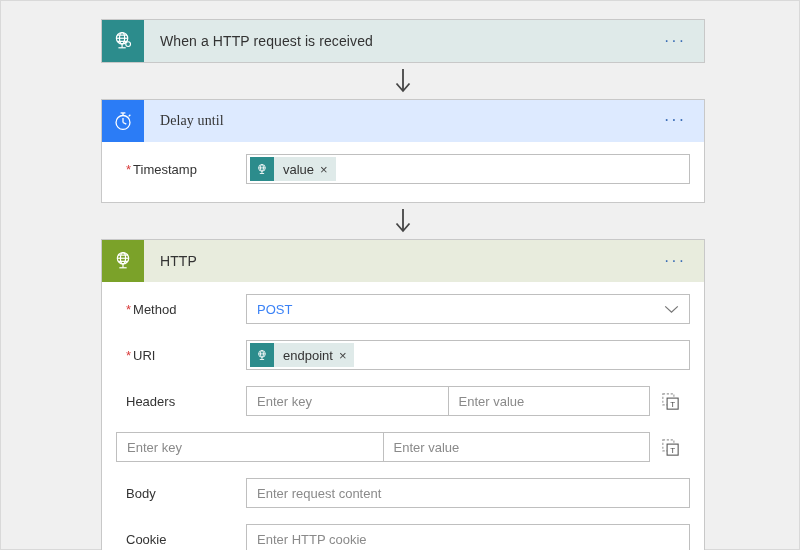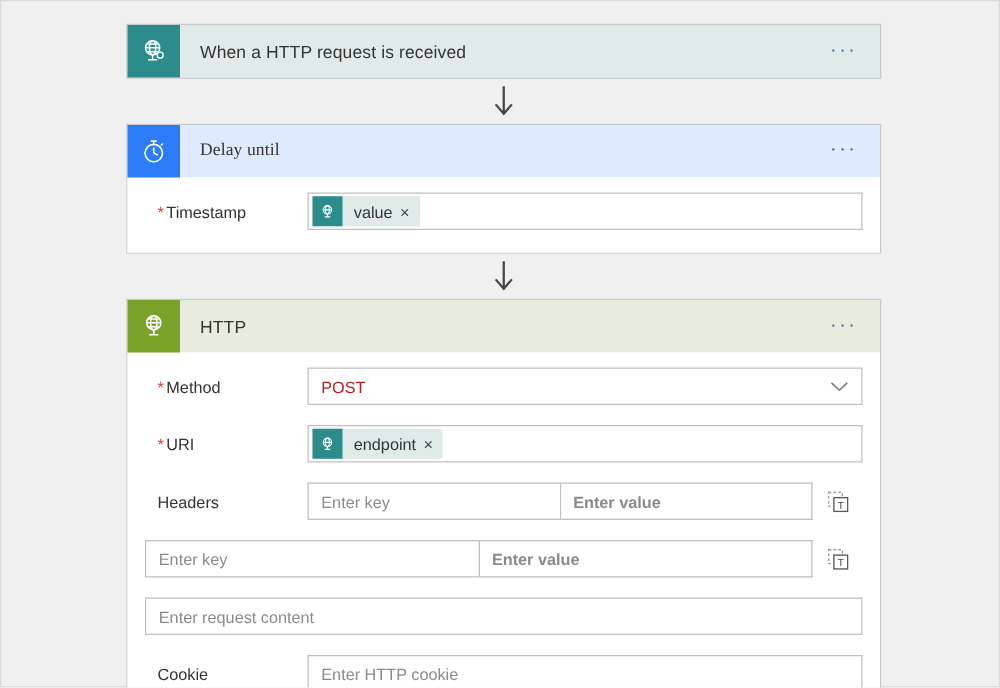--- a/index.html
+++ b/index.html
@@ -137,28 +137,28 @@
     flex: 1;
     height: 30px;
     box-sizing: border-box;
     border: 1px solid #bfbfbf;
     background: #ffffff;
     display: flex;
     align-items: center;
     justify-content: space-between;
     padding: 0 10px 0 10px;
     font-size: 13px;
-    color: #b91c1c;
+    color: #3b82f6;
   }
   .select-input .chev { color: #777; display:flex; align-items:center; }
 
   
   .kv-pair { flex: 1; display: flex; align-items: center; }
   .kv-pair .text-input { flex: 1 1 0; }
-  .kv-pair .text-input + .text-input { border-left: none; font-weight: bold; }
+  .kv-pair .text-input + .text-input { border-left: none; }
 
   .kv-action {
     width: 40px;
     min-width: 40px;
     display: flex;
     align-items: center;
     justify-content: center;
   }
 
   
@@ -367,20 +367,21 @@
               <svg width="17" height="17" viewBox="0 0 20 20" fill="none">
                 <rect x="1" y="1" width="13" height="13" stroke="#9a9a9a" stroke-width="1.3" stroke-dasharray="2.6 2"></rect>
                 <rect x="6" y="6" width="13" height="13" fill="#ffffff" stroke="#5a5a5a" stroke-width="1.3"></rect>
                 <text x="12.5" y="16.4" font-family="'Liberation Sans', sans-serif" font-size="9.5" fill="#444444" text-anchor="middle">T</text>
               </svg>
             </div>
           </div>
         </div>
 
         <div class="field-row">
+          <div class="field-label">Body</div>
           <div class="field-control">
             <div class="text-input">Enter request content</div>
           </div>
         </div>
 
         <div class="field-row">
           <div class="field-label">Cookie</div>
           <div class="field-control">
             <div class="text-input">Enter HTTP cookie</div>
           </div>

